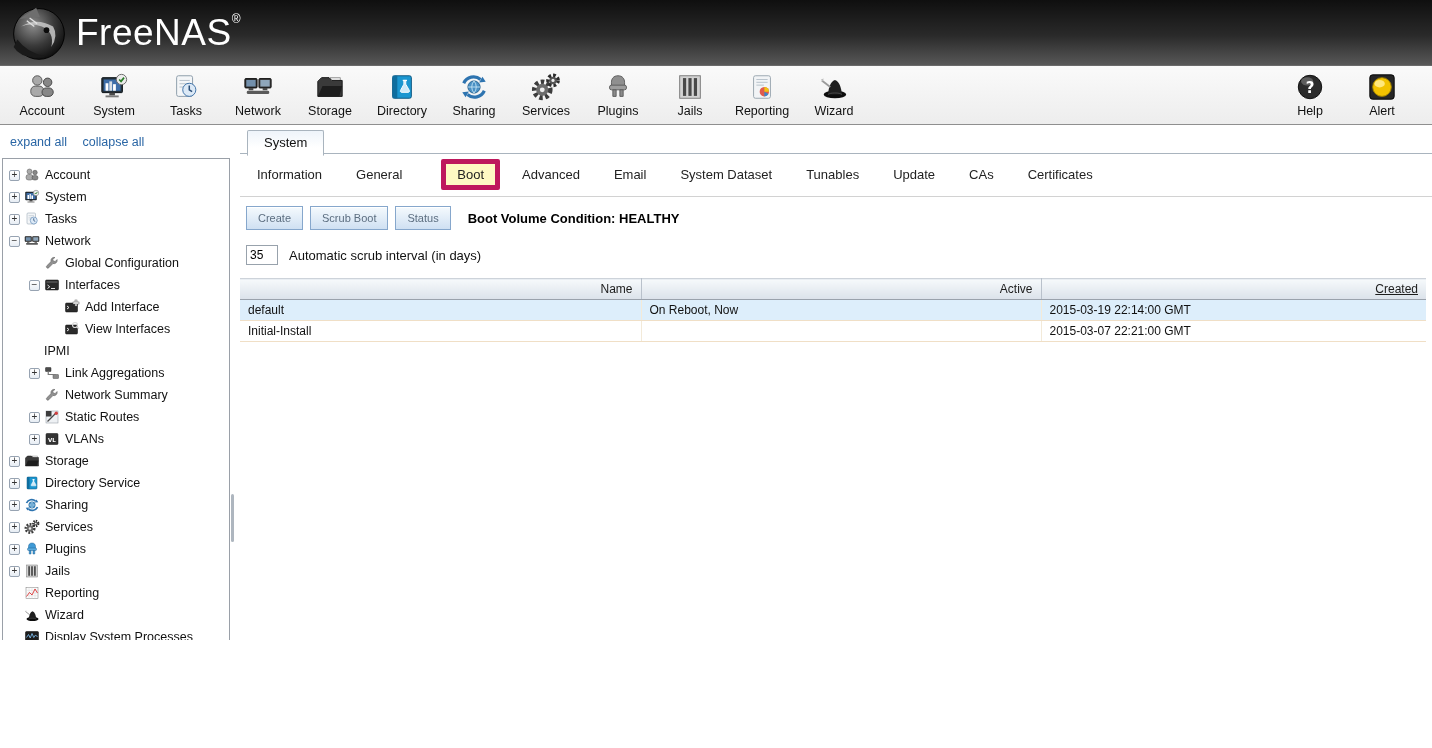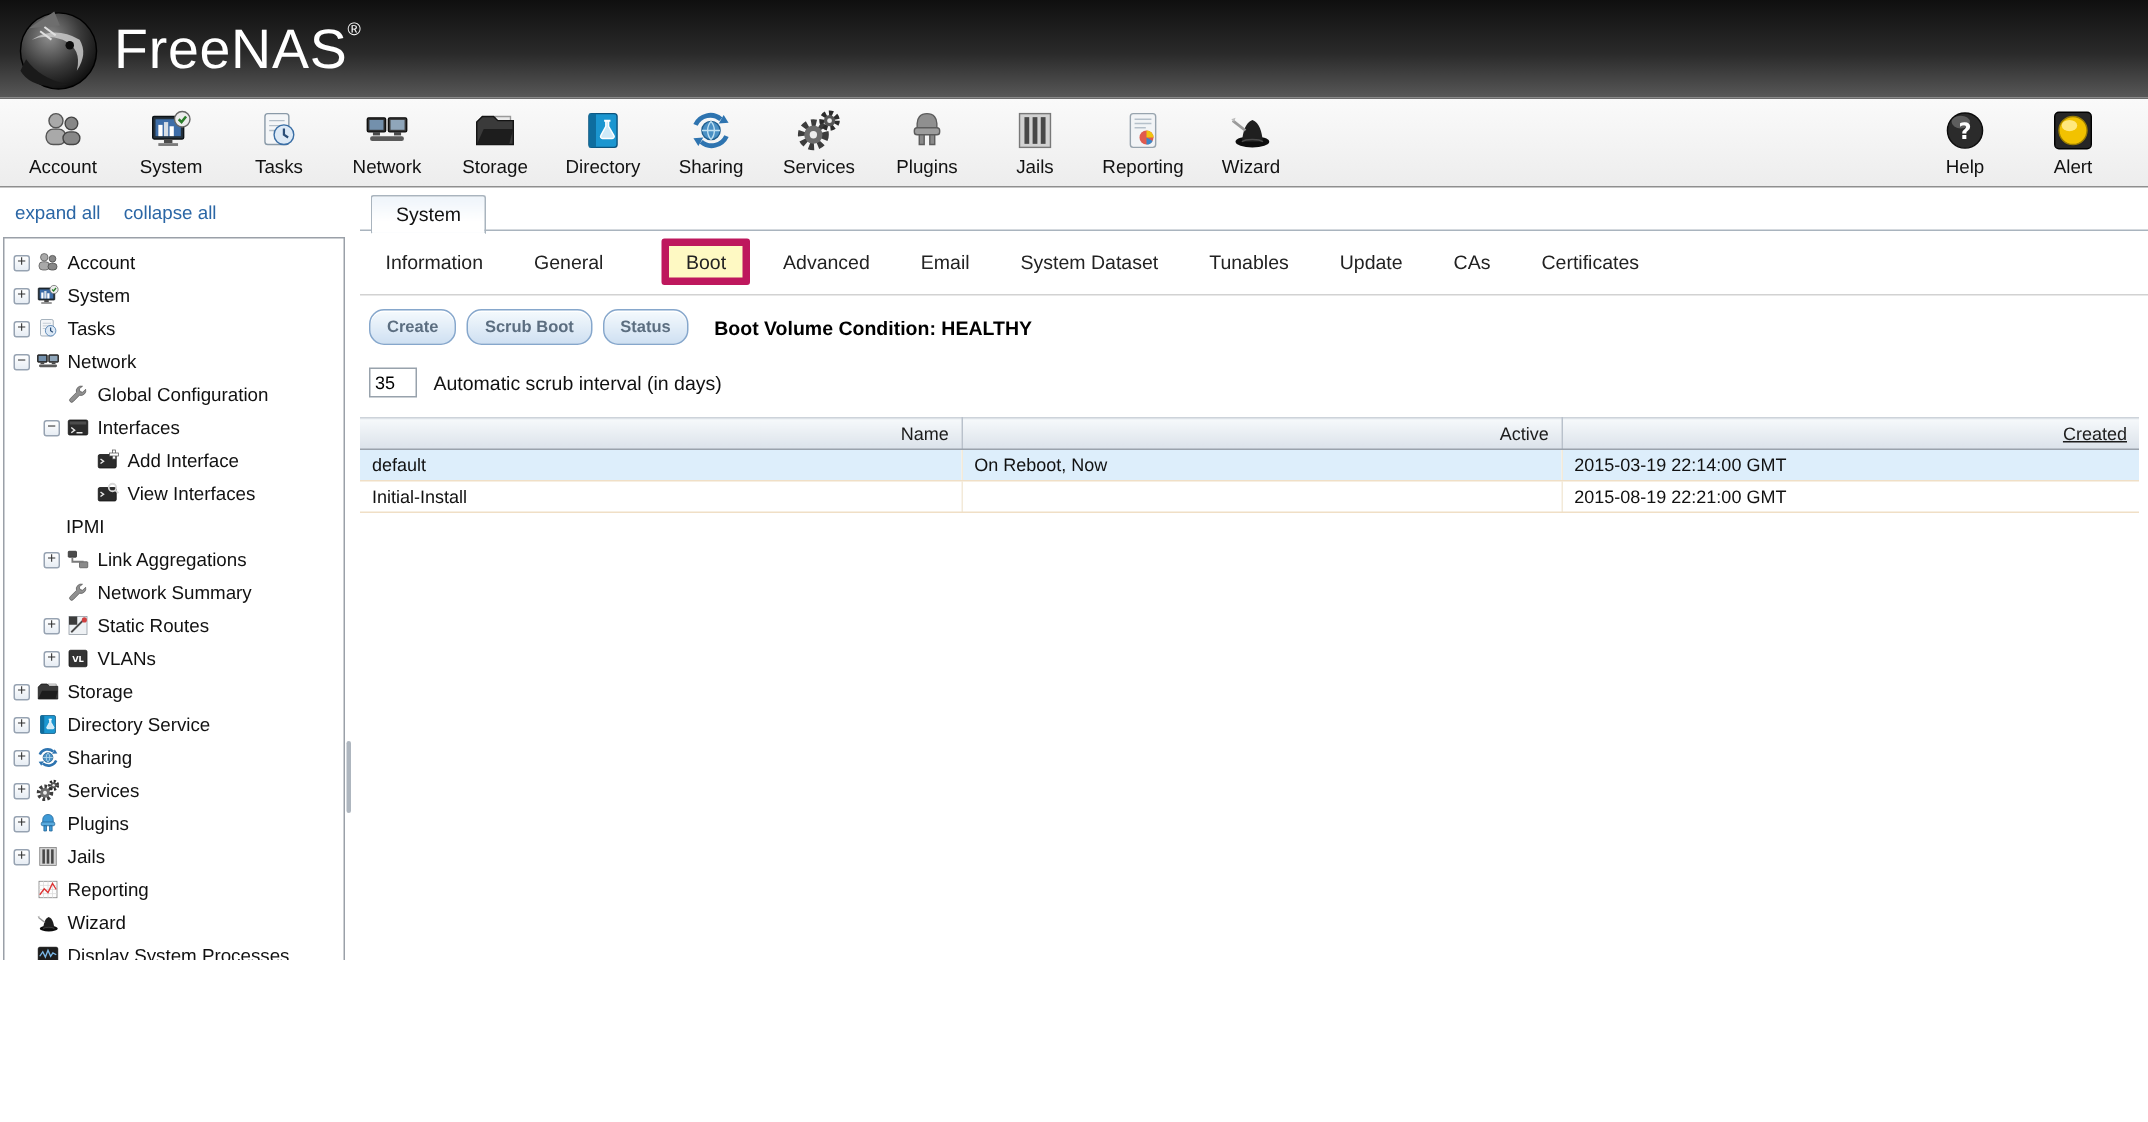--- a/index.html
+++ b/index.html
@@ -41,22 +41,22 @@
   .main{position:absolute;left:240px;top:126px;right:0;bottom:0;background:#fff;}
   .tabstrip{height:27px;border-bottom:1px solid #a9b4be;padding-left:7px;}
   .wtab{display:inline-block;margin-top:3px;padding:4px 16px 5px;font-size:13px;
     background:linear-gradient(#eef4fa,#fff 70%);border:1px solid #a9b4be;border-bottom:1px solid #fff;
     border-radius:2px 2px 0 0;position:relative;top:1px;cursor:pointer;}
   .subtabs{padding:5px 0 6px 5px;border-bottom:1px solid #d2d2d2;}
   .subtab{display:inline-block;padding:3px 11px;margin-right:10px;font-size:13px;color:#222;
     border:1px solid transparent;border-radius:2px;cursor:pointer;}
   .subtab.active{background:#fef9c3;border:5px solid #be185d;margin-left:17px;}
   .actions{margin:9px 0 0 6px;display:flex;align-items:center;}
-  .btn{padding:5px 11px;font-size:11px;font-weight:bold;color:#5c6e80;
-    background:linear-gradient(#f5fafd,#cfe0f2);border:1px solid #86a7cc;border-radius:10px;
+  .btn{padding:5px 11px;font-size:11px;font-weight:normal;color:#5c6e80;
+    background:linear-gradient(#f5fafd,#cfe0f2);border:1px solid #86a7cc;border-radius:0;
     box-shadow:inset 0 1px 0 #fff;margin-right:7px;cursor:pointer;}
   .status-text{margin-left:10px;font-size:13px;font-weight:bold;color:#000;}
   .interval{margin:15px 0 0 6px;display:flex;align-items:center;}
   .interval input{width:24px;font-size:12px;padding:2px 3px;border:1px solid #98a2ac;}
   .interval label{font-size:13px;margin-left:11px;}
 
   table.grid{margin:13px 6px 0 0;width:calc(100% - 6px);border-collapse:collapse;
     font-size:12px;table-layout:fixed;}
   table.grid th{text-align:right;font-weight:normal;color:#1c1c1c;padding:3px 8px;height:14px;
     background:linear-gradient(#f6f9fb,#dbe2ea);border-right:1px solid #b9c1cb;
@@ -609,18 +609,18 @@
         </thead>
       <tbody id="grid-body">
           <tr class="selected">
             <td>default</td>
             <td>On Reboot, Now</td>
             <td>2015-03-19 22:14:00 GMT</td>
           </tr>
           <tr class="">
             <td>Initial-Install</td>
             <td></td>
-            <td>2015-08-19 22:21:00 GMT</td>
+            <td>2015-03-07 22:21:00 GMT</td>
           </tr>
         </tbody>
     </table>
   </div>
 </div>
 
 </body></html>

